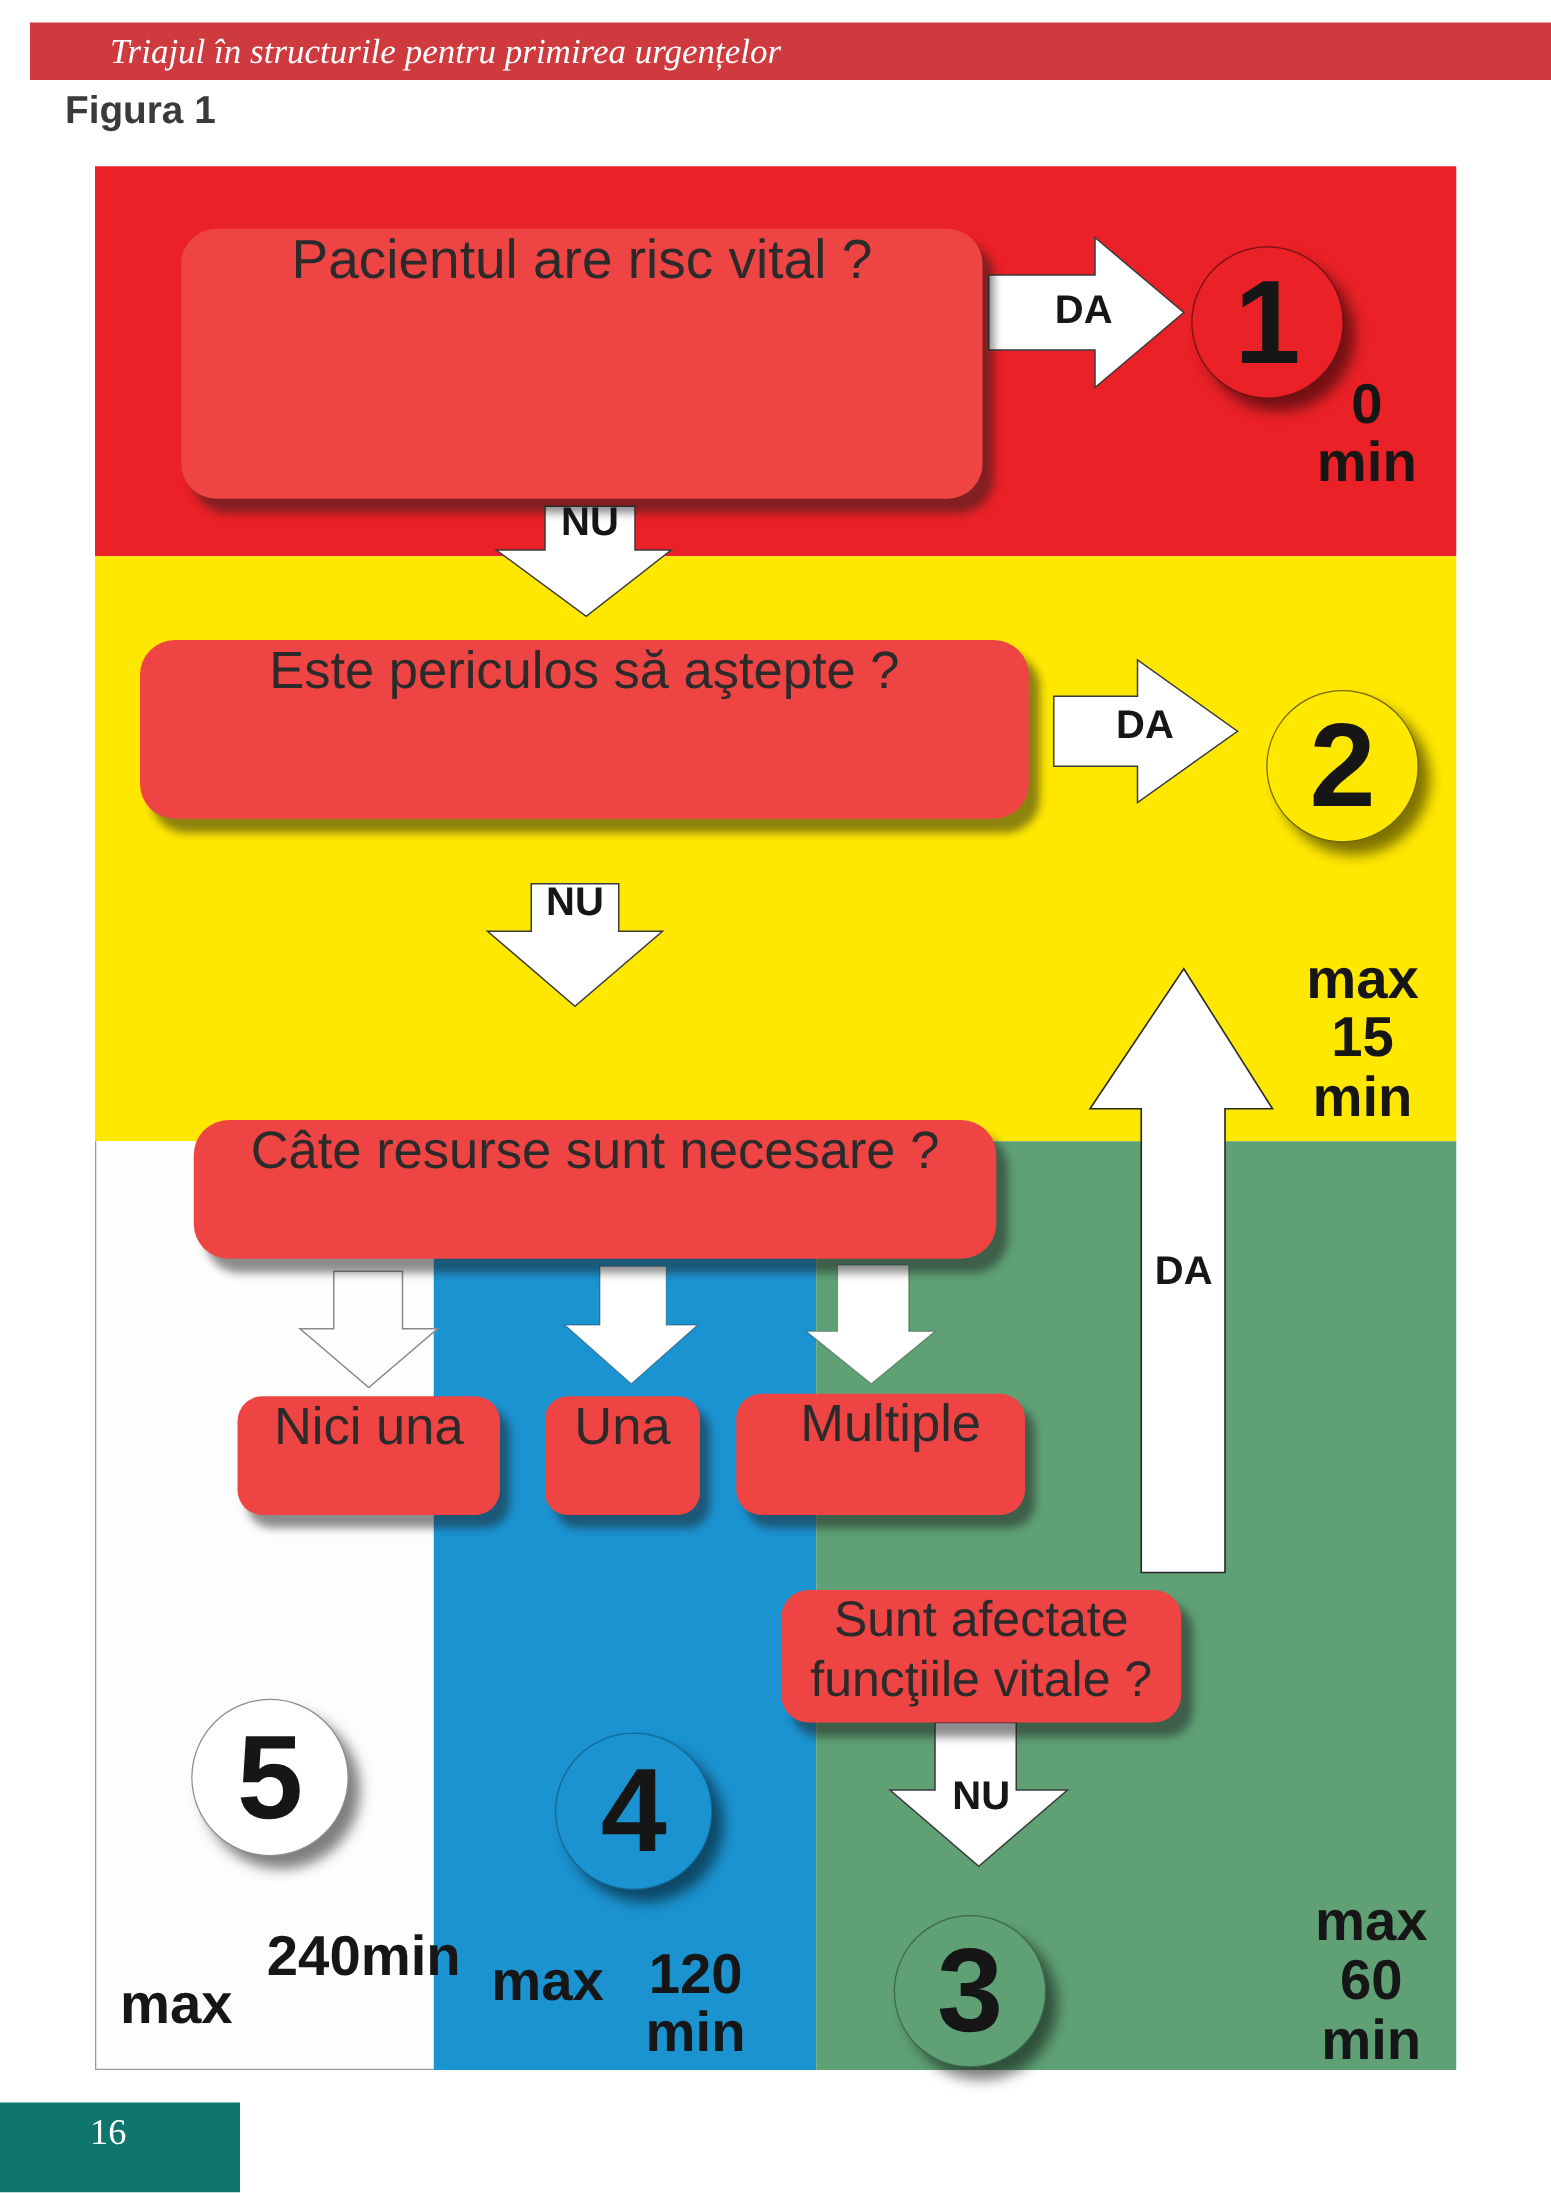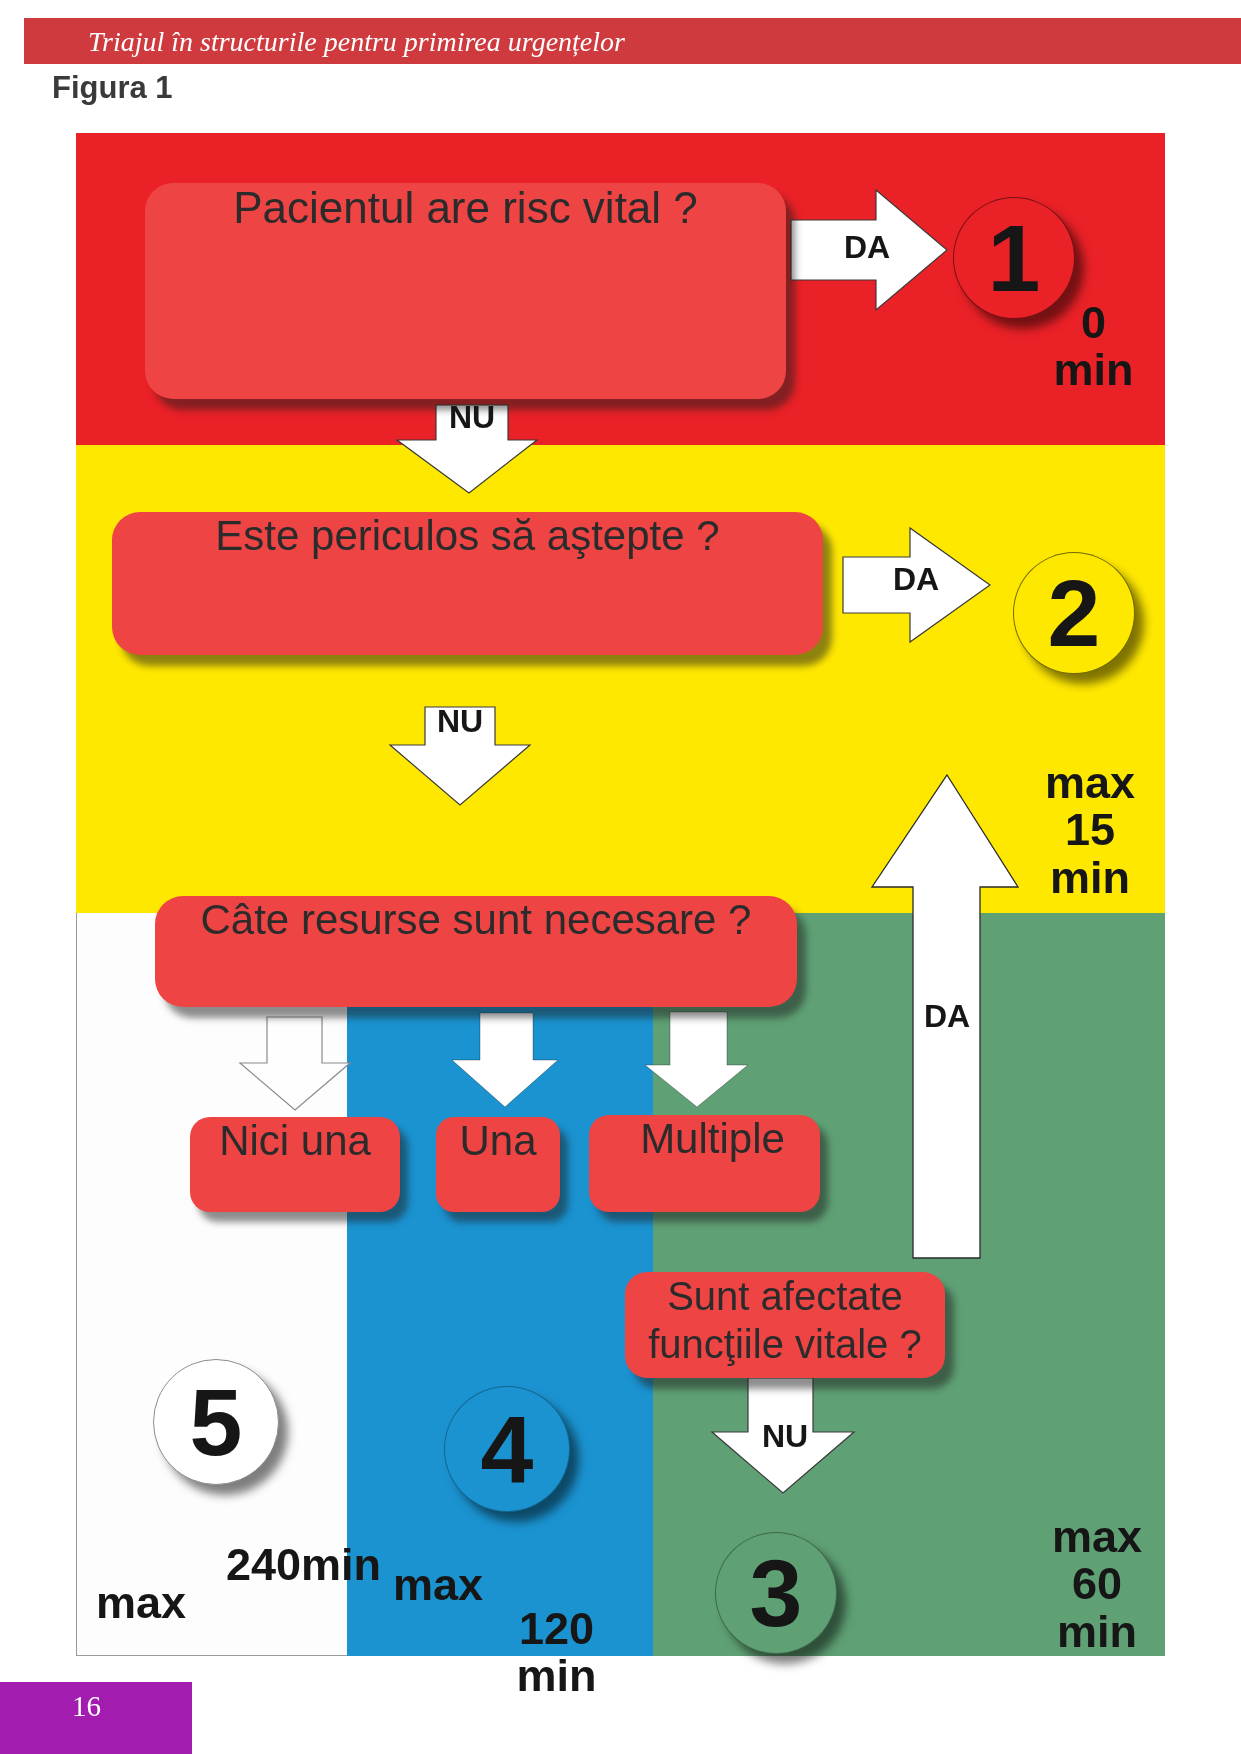--- a/index.html
+++ b/index.html
@@ -4,21 +4,21 @@
 <style>
   html,body{margin:0;padding:0;background:#fff;}
   body{width:1241px;height:1754px;position:relative;overflow:hidden;
        font-family:"Liberation Sans","DejaVu Sans",sans-serif;color:#222;}
   .abs{position:absolute;}
   
   #header-bar{left:0;top:18px;width:1241px;height:46px;background:#cf3a3e;margin-left:24px;}
   #header-title{left:64px;top:8px;font-family:"Liberation Serif","DejaVu Serif",serif;
       font-style:italic;font-size:28px;color:#fff;white-space:nowrap;}
   #figure-label{left:52px;top:70px;font-size:31px;font-weight:bold;color:#3a3a3a;}
-  #footer-bar{left:0;top:1682px;width:192px;height:72px;background:#a21caf;}
+  #footer-bar{left:0;top:1682px;width:192px;height:72px;background:#0f766e;}
   #footer-page{left:72px;top:8px;font-family:"Liberation Serif","DejaVu Serif",serif;
       font-size:29px;color:#fff;}
   
   #flowchart{left:76px;top:133px;width:1089px;height:1523px;}
   .band{position:absolute;left:0;width:1089px;}
   #band-red{top:0;height:312px;background:#ea2127;}
   #band-yellow{top:312px;height:468px;background:#ffe800;}
   #col-white{position:absolute;left:0;top:780px;width:271px;height:743px;background:#fdfdfd;
       border-left:1px solid #9a9a9a;border-bottom:1px solid #9a9a9a;box-sizing:border-box;}
   #col-blue{position:absolute;left:271px;top:780px;width:306px;height:743px;background:#1b93d1;}
@@ -58,23 +58,23 @@
   #nu-2{left:350px;top:566px;width:68px;height:44px;}
   #da-up{left:836px;top:860px;width:70px;height:46px;}
   #nu-3{left:674px;top:1280px;width:70px;height:46px;}
   
   .time{position:absolute;z-index:15;font-weight:bold;color:#161616;text-align:center;
       font-size:45px;line-height:1.05;}
   #time-1{left:955px;top:166px;width:125px;}
   #time-2{left:944px;top:626px;width:140px;}
   #time-3{left:951px;top:1380px;width:140px;}
   #time-5-max{left:20px;top:1446px;width:100px;text-align:left;}
-  #time-5-val{left:125px;top:1408px;width:180px;text-align:right;}
+  #time-5-val{left:125px;top:1408px;width:180px;text-align:center;}
   #time-4-max{left:312px;top:1428px;width:100px;}
-  #time-4-stack{left:428px;top:1472px;width:105px;}
+  #time-4-stack{left:428px;top:1422px;width:105px;}
 </style>
 </head>
 <body>
 
 <div id="header-bar" class="abs">
   <div id="header-title" class="abs">Triajul în structurile pentru primirea urgențelor</div>
 </div>
 
 <div id="figure-label" class="abs">Figura 1</div>
 

